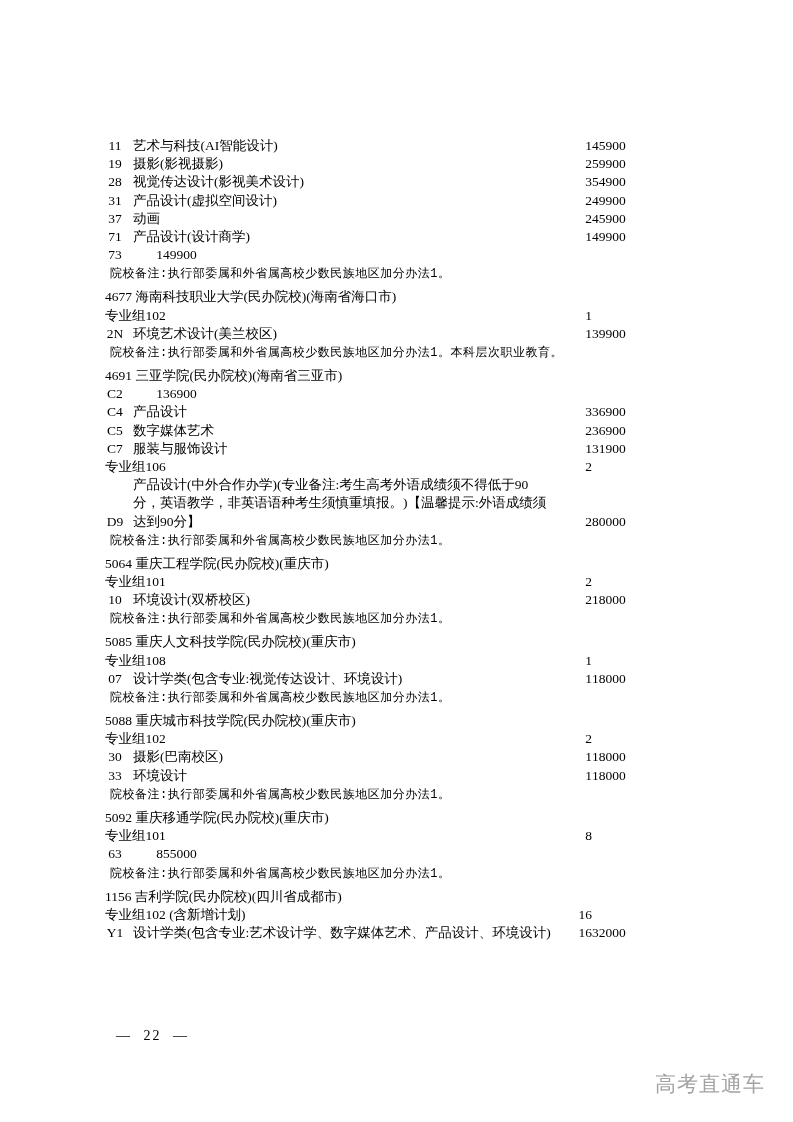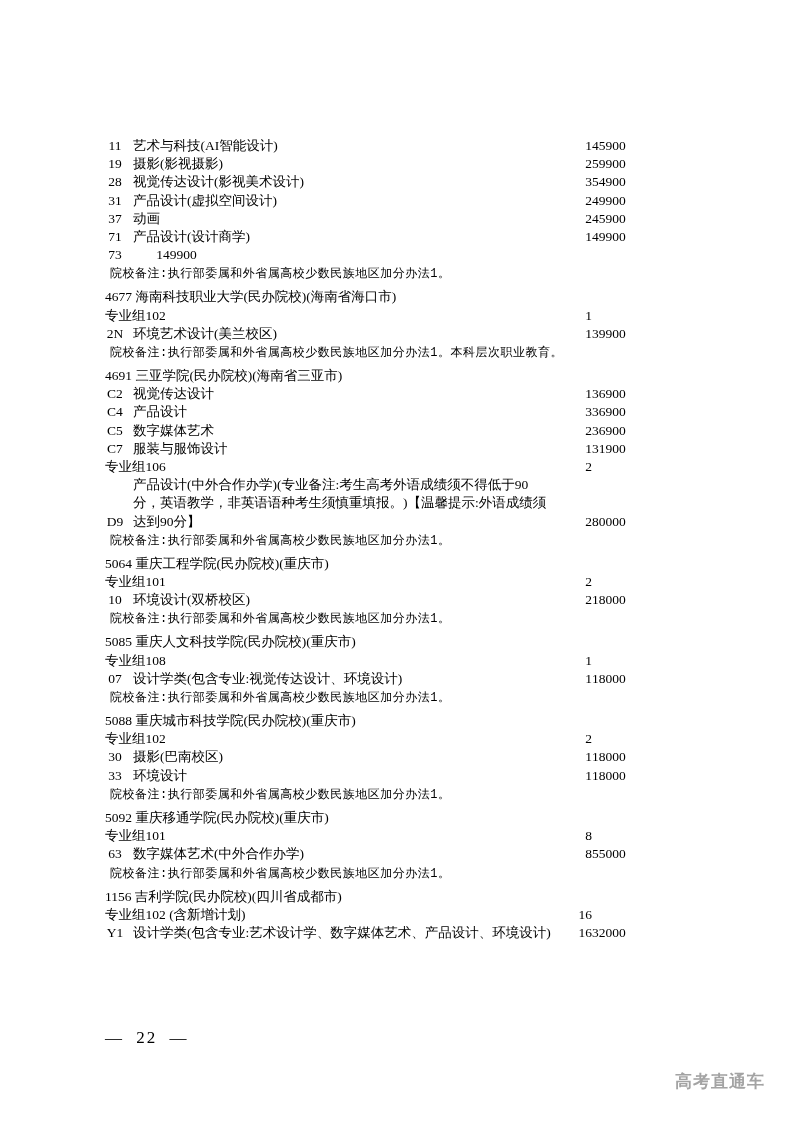--- a/index.html
+++ b/index.html
@@ -32,30 +32,30 @@
     font-size: 12px;
     line-height: 15px;
     margin: 3px 0 5px 0;
     padding-left: 5px;
     letter-spacing: 0.5px;
     word-break: break-all;
     font-family: Liberation Mono, monospace;
   }
   .page-number {
     position: absolute;
-    left: 105px; top: 1028px;
-    font-size: 17px;
+    left: 116px; top: 1028px;
+    font-size: 14px;
     letter-spacing: 2px;
     word-spacing: 6px;
   }
   .watermark {
     position: absolute;
     right: 28px; top: 1070px;
-    font-size: 17px;
-    font-weight: bold;
+    font-size: 21px;
+    font-weight: normal;
     letter-spacing: 1px;
   }
 </style>
 </head>
 <body style="color: rgb(0, 0, 0);">
 
 <div class="page">
   <div class="content">
       <div class="row major-row">
         <div class="cell code">11</div>
@@ -112,21 +112,20 @@
         <div class="cell name">环境艺术设计(美兰校区)</div>
         <div class="cell count">1</div>
         <div class="cell fee">39900</div>
       </div>
       <div class="note-row">院校备注:执行部委属和外省属高校少数民族地区加分办法1。本科层次职业教育。</div>
       <div class="row school-row">
         <div class="school-text">4691 三亚学院(民办院校)(海南省三亚市)</div>
       </div>
       <div class="row major-row">
         <div class="cell code">C2</div>
-        <div class="cell name">视觉传达设计</div>
         <div class="cell count">1</div>
         <div class="cell fee">36900</div>
       </div>
       <div class="row major-row">
         <div class="cell code">C4</div>
         <div class="cell name">产品设计</div>
         <div class="cell count">3</div>
         <div class="cell fee">36900</div>
       </div>
       <div class="row major-row">
@@ -207,21 +206,20 @@
       <div class="row school-row">
         <div class="school-text">5092 重庆移通学院(民办院校)(重庆市)</div>
       </div>
       <div class="row group-row">
         <div class="cell group-label">专业组101</div>
         <div class="cell count">8</div>
         <div class="cell fee"></div>
       </div>
       <div class="row major-row">
         <div class="cell code">63</div>
-        <div class="cell name">数字媒体艺术(中外合作办学)</div>
         <div class="cell count">8</div>
         <div class="cell fee">55000</div>
       </div>
       <div class="note-row">院校备注:执行部委属和外省属高校少数民族地区加分办法1。</div>
       <div class="row school-row">
         <div class="school-text">1156 吉利学院(民办院校)(四川省成都市)</div>
       </div>
       <div class="row group-row">
         <div class="cell group-label">专业组102 (含新增计划)</div>
         <div class="cell count">16</div>

